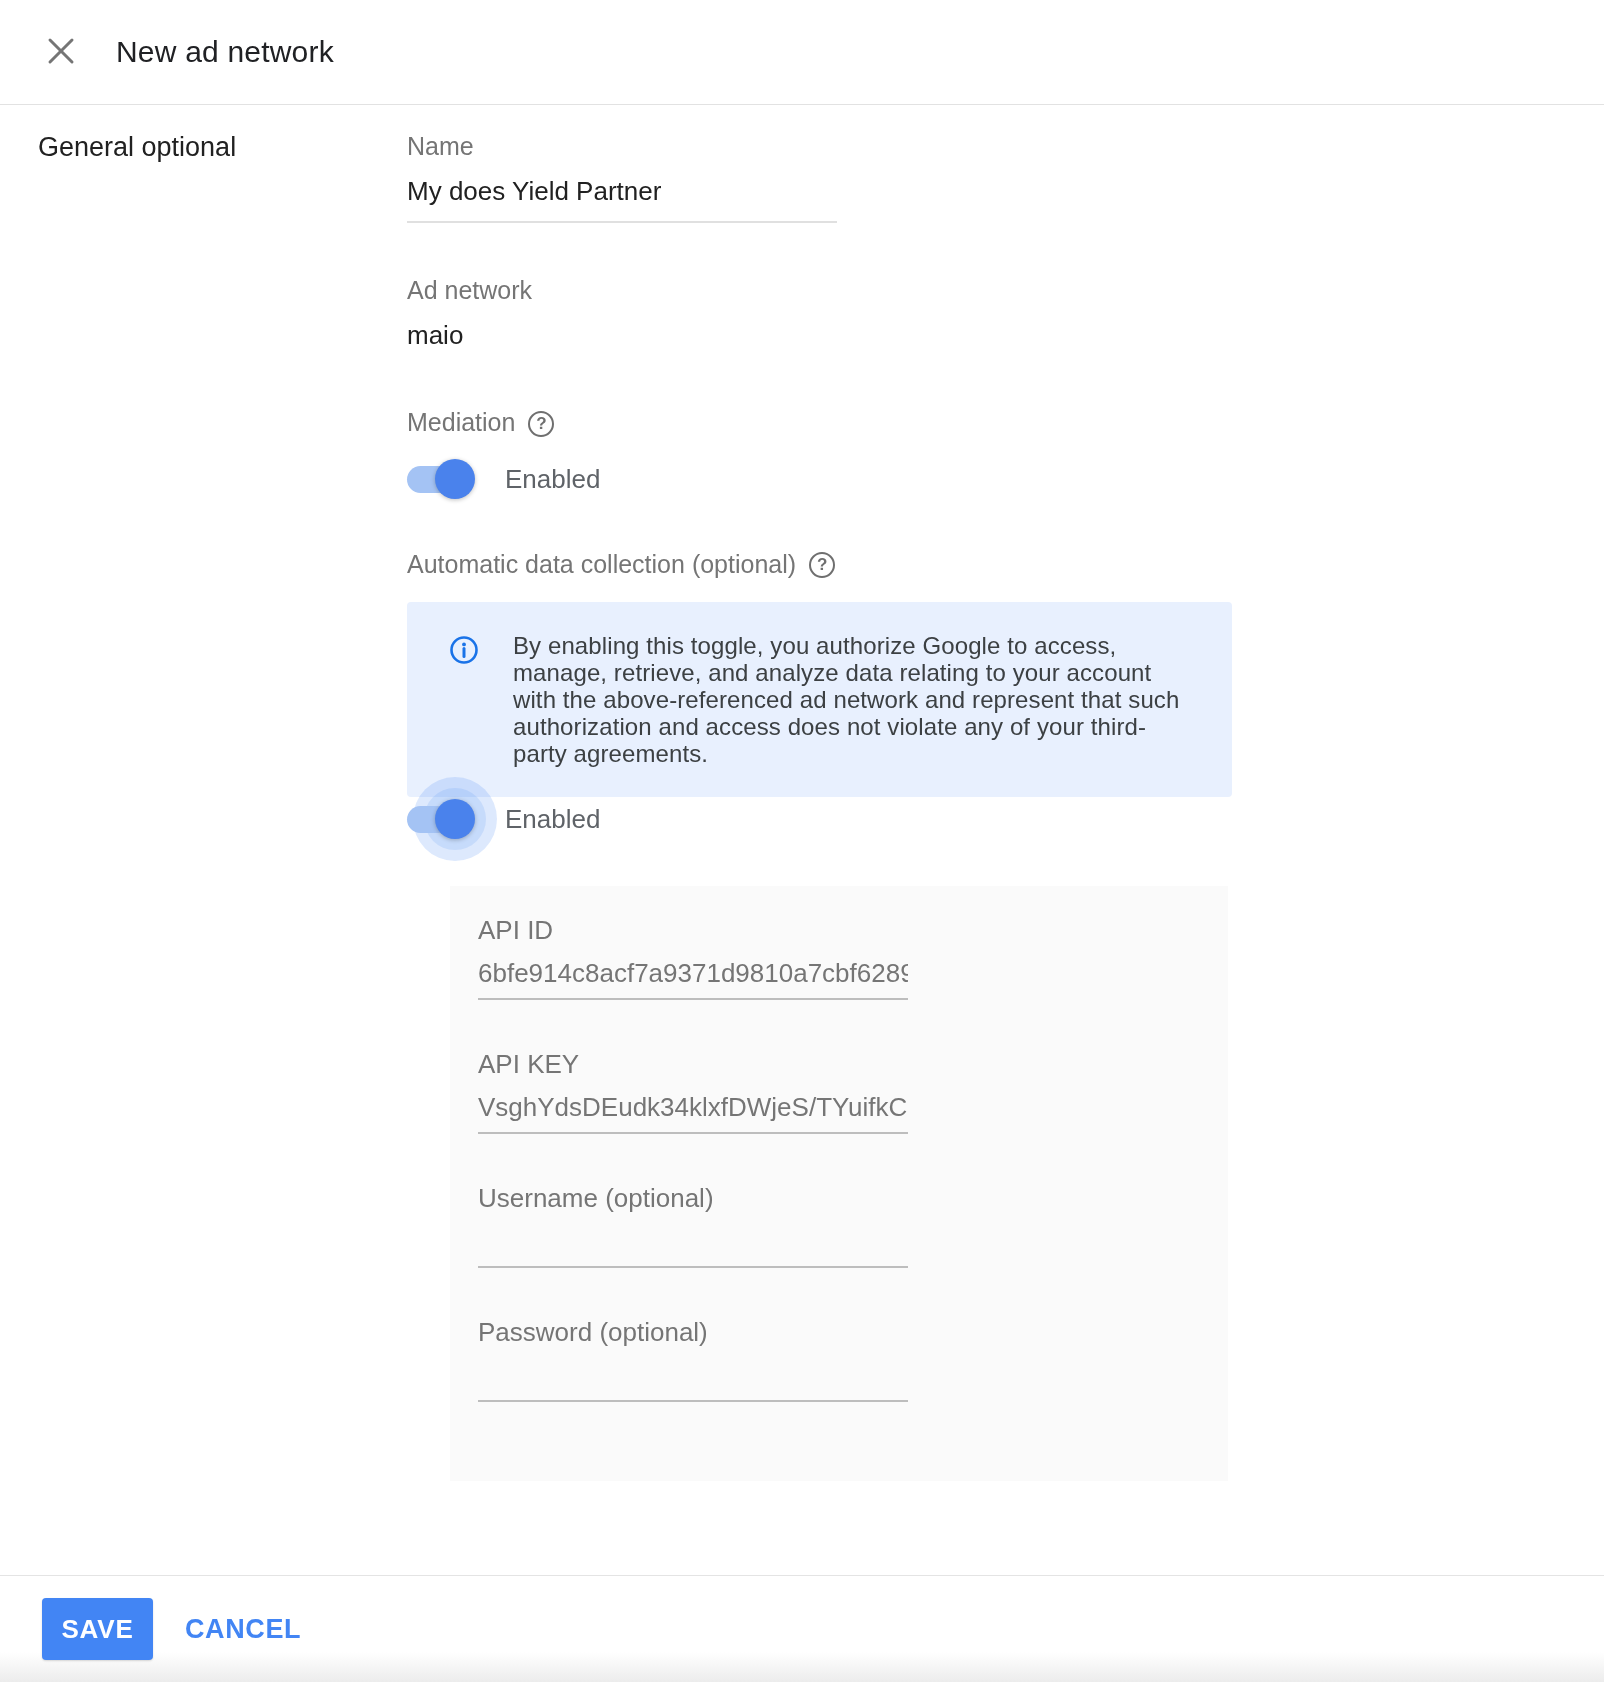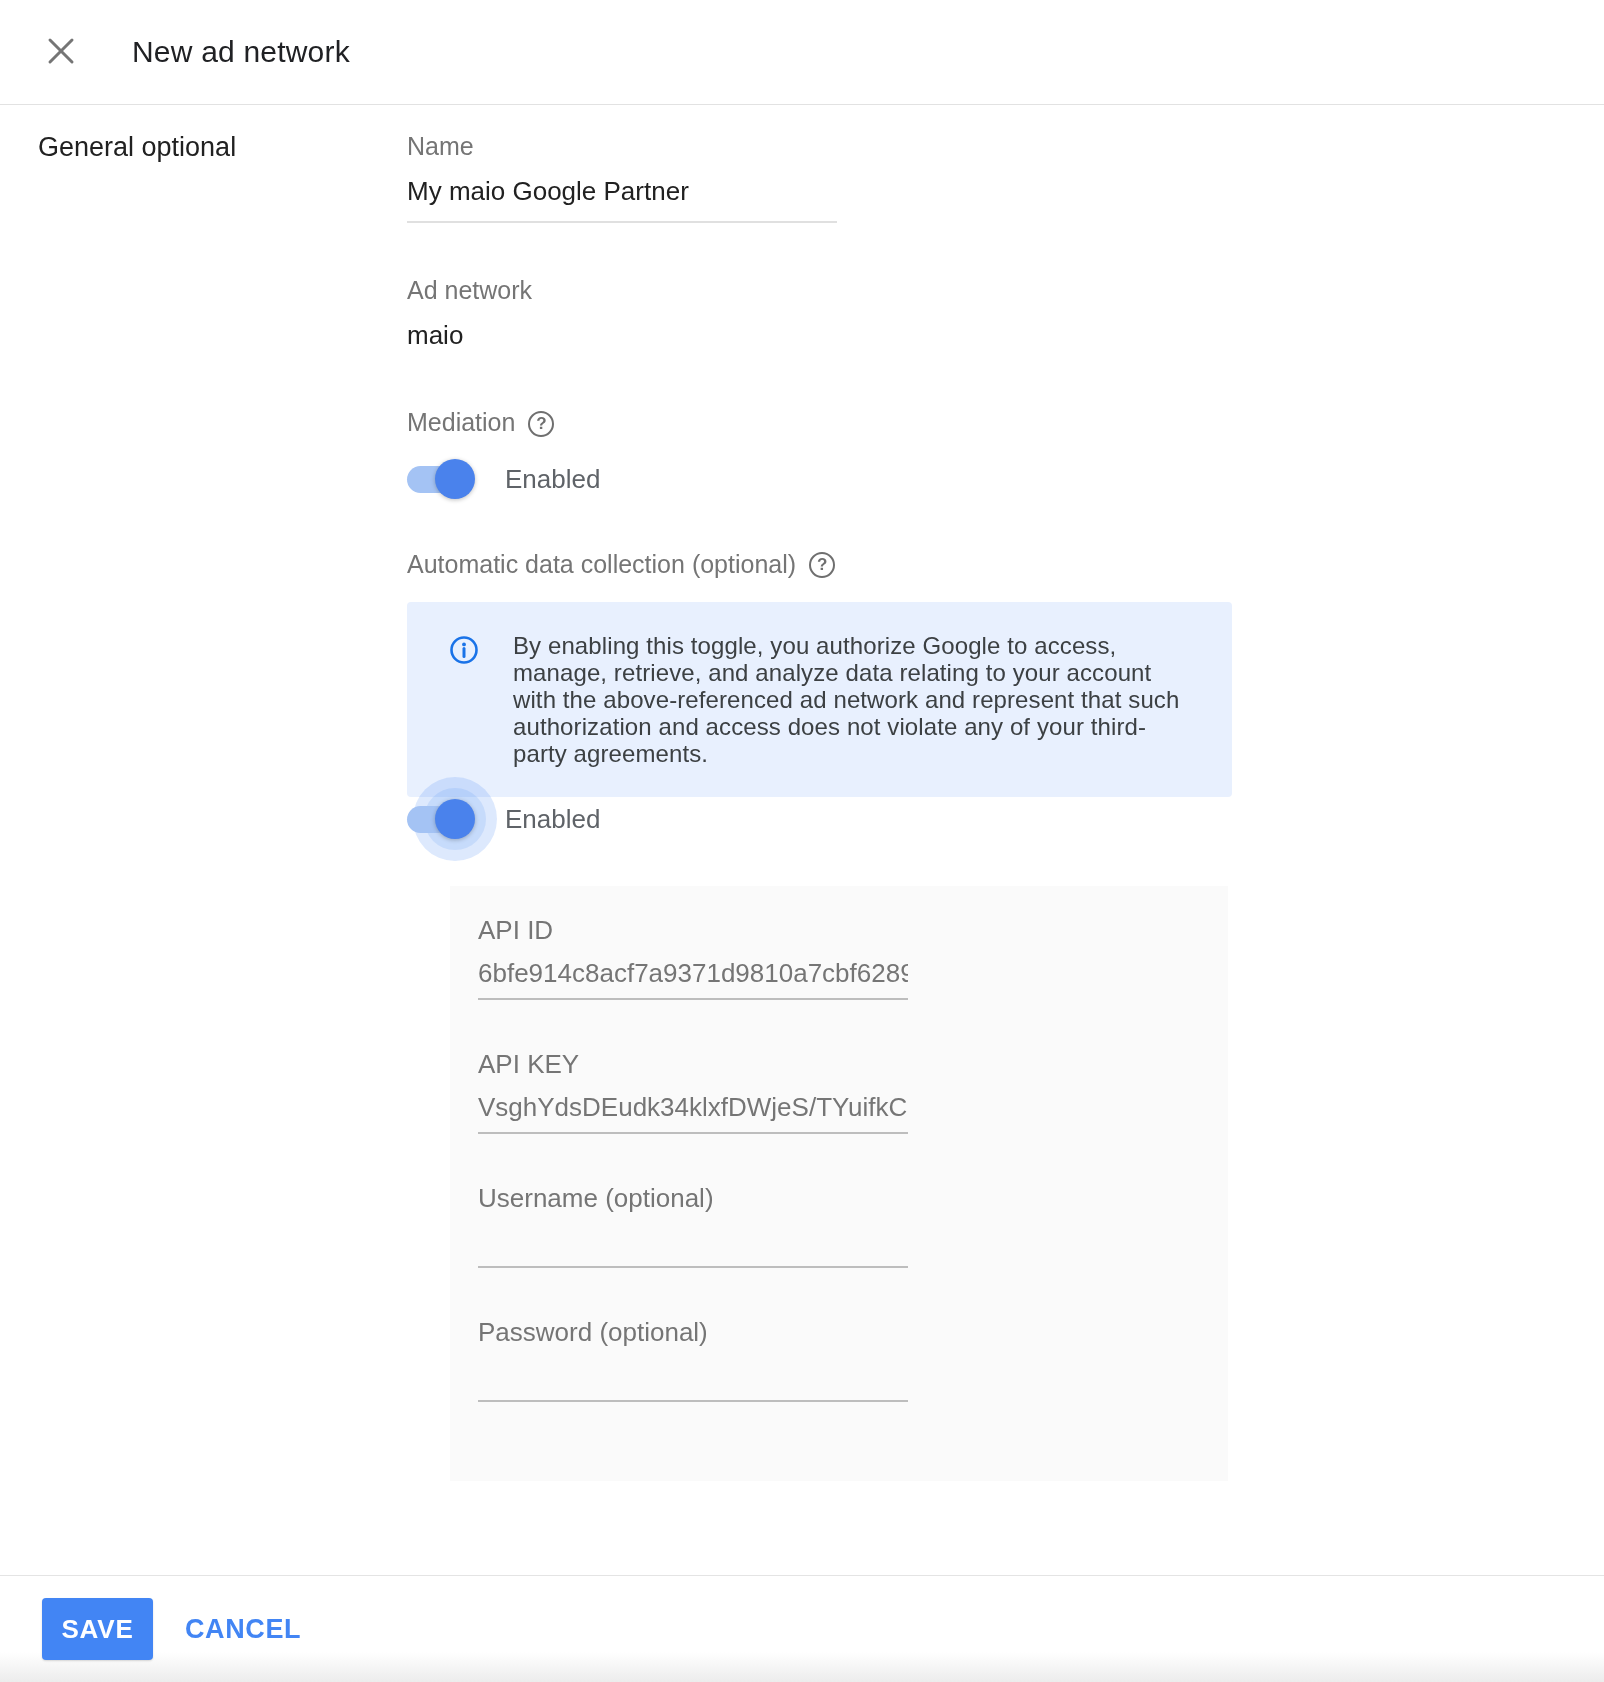--- a/index.html
+++ b/index.html
@@ -13,21 +13,20 @@
     overflow:hidden;
   }
 
   
   .header {
     height:105px;
     border-bottom:1px solid #e2e2e2;
     display:flex;
     align-items:center;
     padding-left:44px;
-    gap:16px;
   }
   .close-btn {
     width:34px; height:34px;
     display:flex; align-items:center; justify-content:center;
     cursor:pointer;
     background:none; border:none;
   }
   .page-title {
     margin-left:38px;
     font-size:30px;
@@ -181,21 +180,21 @@
   </button>
   <div class="page-title">New ad network</div>
 </div>
 
 <div class="main">
 
   <div class="section-label">General optional</div>
 
   <div class="field" style="top:28px;">
     <div class="f-label">Name</div>
-    <div class="f-value">My maio Google Partner</div>
+    <div class="f-value">My does Yield Partner</div>
     <div class="f-underline"></div>
   </div>
 
   <div class="field" style="top:172px;">
     <div class="f-label">Ad network</div>
     <div class="f-value">maio</div>
   </div>
 
   <div class="row-label" style="top:303px;align-items:flex-end;">
     <span>Mediation</span>

